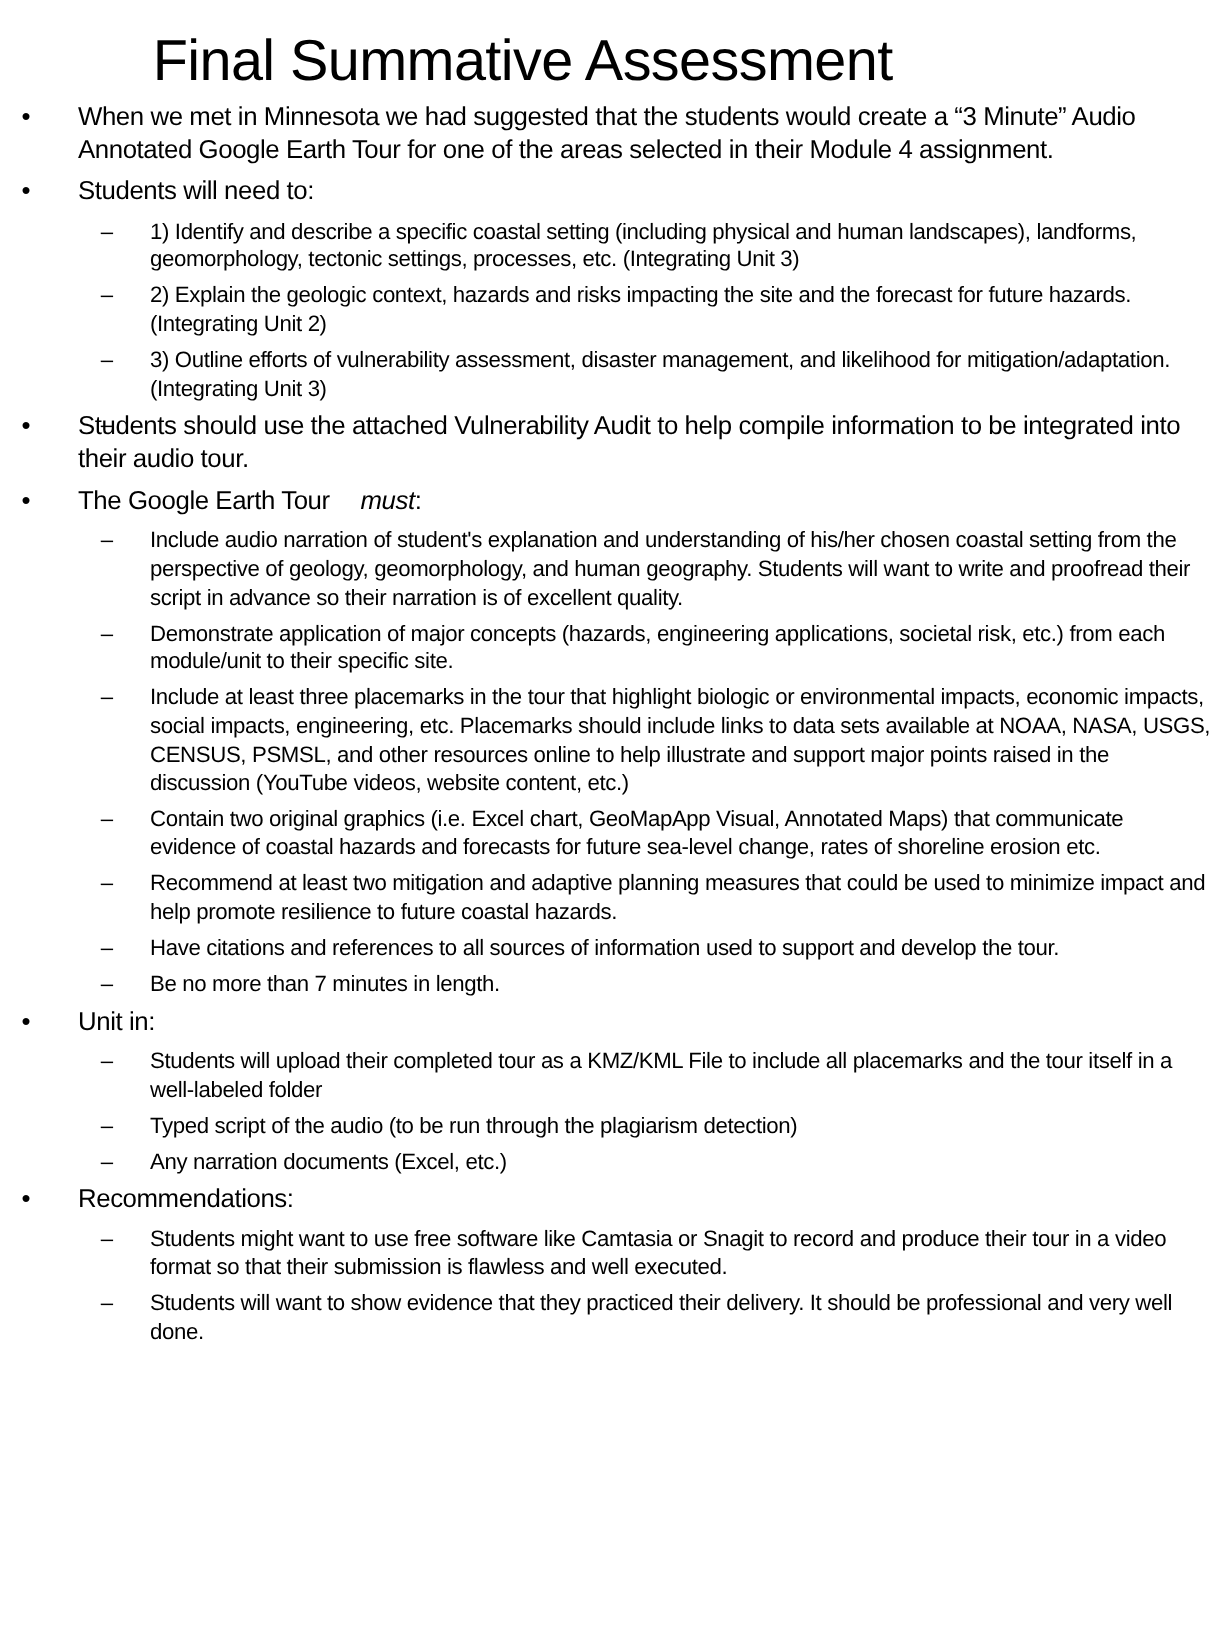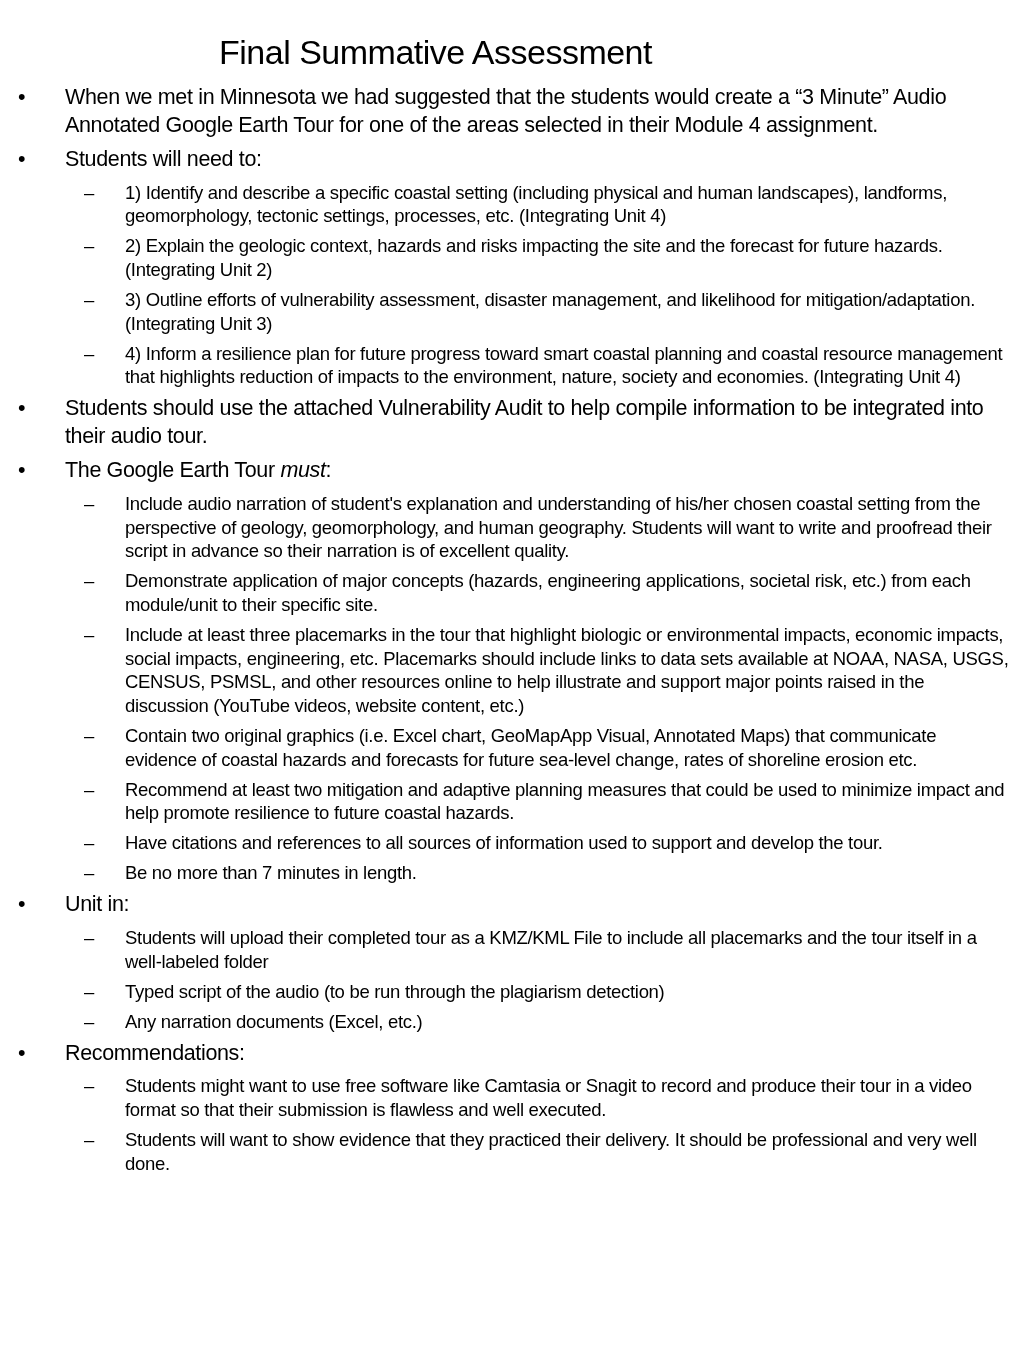--- a/index.html
+++ b/index.html
@@ -1,47 +1,47 @@
 <!DOCTYPE html>
 <html><head>
 <meta charset="utf-8">
 <style>
   html, body { margin: 0; padding: 0; background: #ffffff; }
   body { width: 1024px; height: 1365px; overflow: hidden; position: relative; font-family: "Liberation Sans", sans-serif; color: #000; }
-  .title { position: absolute; top: 22px; left: 0; width: 871px; text-align: center; font-size: 34px; line-height: 60px; letter-spacing: -0.5px; }
+  .title { position: absolute; top: 22px; left: 0; width: 871px; text-align: center; font-size: 48px; line-height: 60px; letter-spacing: -0.5px; }
   .body { position: absolute; top: 84px; left: 0; width: 1024px; }
   .l1 { position: relative; padding-left: 65px; padding-right: 20px; font-size: 21.5px; line-height: 27.5px; letter-spacing: -0.35px; margin-bottom: 7px; }
   .l1 .bullet { position: absolute; left: 18px; top: 0; width: 20px; }
   .l1.bold .text { font-weight: normal; }
   .l2 { position: relative; padding-left: 125px; padding-right: 14px; font-size: 18.5px; line-height: 23.7px; letter-spacing: -0.3px; margin-bottom: 6.3px; }
   .l2 .dash { position: absolute; left: 84px; top: 0; width: 20px; }
   .sub { margin-top: 4px; }
-  .text i { font-style: italic; }
+  .text i { font-style: italic; margin-left: 20px; }
 </style>
 </head>
 <body>
 
 <div class="title">Final Summative Assessment</div>
 
 <div class="body">
 
   <div class="l1">
     <span class="bullet">•</span>
     <span class="text">When we met in Minnesota we had suggested that the students would create a “3 Minute” Audio Annotated Google Earth Tour for one of the areas selected in their Module 4 assignment.</span>
   </div>
 
   <div class="l1 bold">
     <span class="bullet">•</span>
     <span class="text">Students will need to:</span>
   </div>
   <div class="sub">
-    <div class="l2"><span class="dash">–</span><span class="text">1) Identify and describe a specific coastal setting (including physical and human landscapes), landforms, geomorphology, tectonic settings, processes, etc. (Integrating Unit 4)</span></div>
+    <div class="l2"><span class="dash">–</span><span class="text">1) Identify and describe a specific coastal setting (including physical and human landscapes), landforms, geomorphology, tectonic settings, processes, etc. (Integrating Unit 3)</span></div>
     <div class="l2"><span class="dash">–</span><span class="text">2) Explain the geologic context, hazards and risks impacting the site and the forecast for future hazards. (Integrating Unit 2)</span></div>
     <div class="l2"><span class="dash">–</span><span class="text">3) Outline efforts of vulnerability assessment, disaster management, and likelihood for mitigation/adaptation. (Integrating Unit 3)</span></div>
-    <div class="l2"><span class="dash">–</span><span class="text">4) Inform a resilience plan for future progress toward smart coastal planning and coastal resource management that highlights reduction of impacts to the environment, nature, society and economies. (Integrating Unit 4)</span></div>
+    <div class="l2"><span class="dash">–</span></div>
   </div>
 
   <div class="l1 bold">
     <span class="bullet">•</span>
     <span class="text">Students should use the attached Vulnerability Audit to help compile information to be integrated into their audio tour.</span>
   </div>
 
   <div class="l1 bold">
     <span class="bullet">•</span>
     <span class="text"><span>The Google Earth Tour </span><i>must</i><span>:</span></span>

